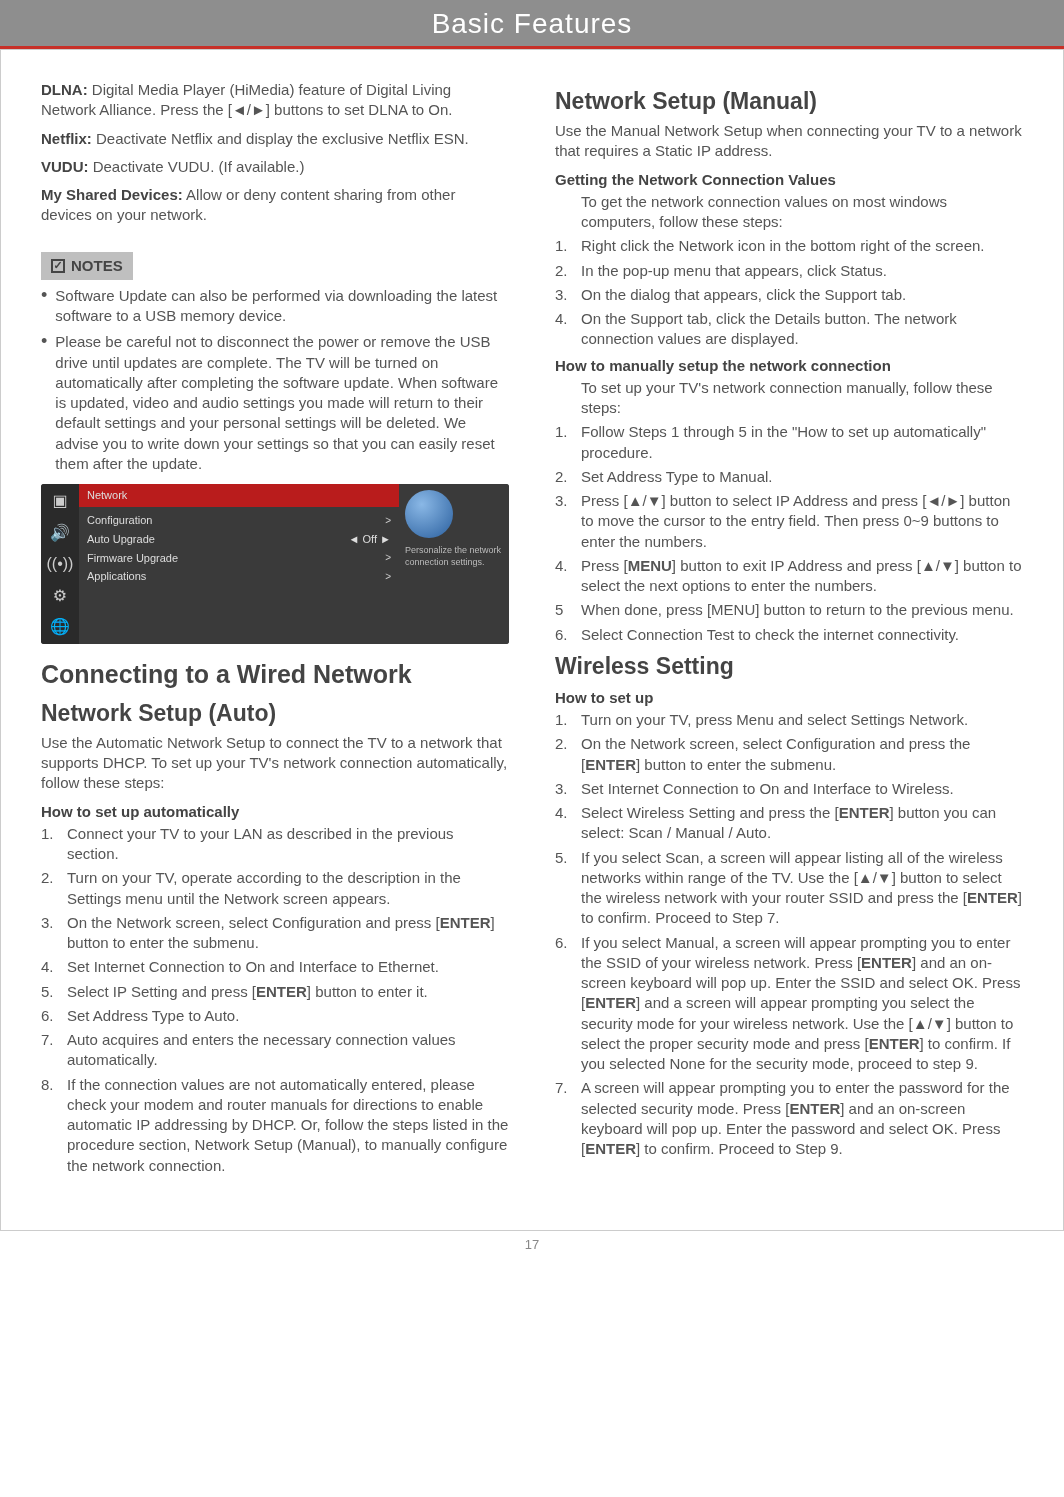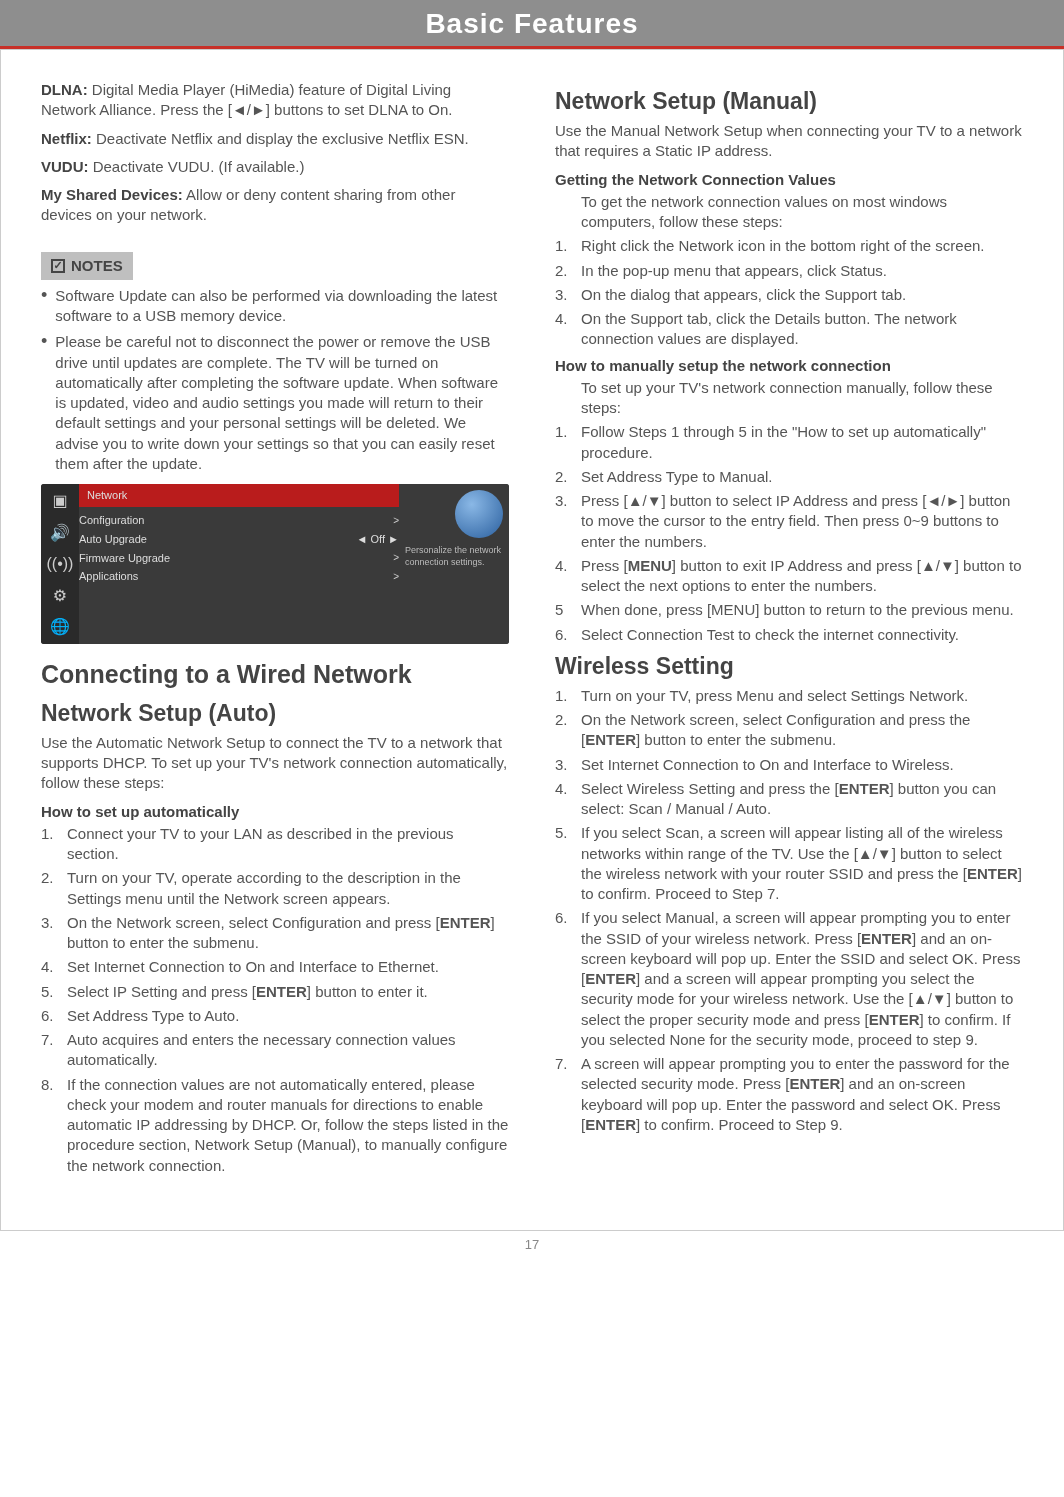--- a/index.html
+++ b/index.html
@@ -13,21 +13,21 @@
   .header {
     background: linear-gradient(#999, #888);
     background: #8e8e8e;
     text-align: center;
     padding: 8px 0 6px;
     border-bottom: 3px solid #c83028;
   }
   .header-title {
     color: #fff;
     font-size: 28px;
-    font-weight: bold;
+    font-weight: normal;
     letter-spacing: 1px;
   }
   .page {
     border: 1px solid #ccc;
     padding: 30px 40px 50px;
     display: flex;
     gap: 46px;
     font-size: 15px;
     line-height: 1.35;
   }
@@ -69,31 +69,31 @@
     display: flex;
     flex-direction: column;
     align-items: center;
     padding: 6px 0;
     gap: 10px;
   }
   .menu-sidebar .micon { color: #ccc; font-size: 16px; }
   .menu-main { flex: 1; }
   .menu-title { background: #b91c1c; padding: 4px 8px; }
   .menu-rows { padding: 4px 0; }
-  .menu-row { display: flex; justify-content: space-between; padding: 2px 0; align-items: center; text-align: center; }
+  .menu-row { display: flex; justify-content: space-between; padding: 2px 8px; align-items: center; text-align: center; }
   .menu-row .arr { color: #ccc; font-size: 10px; }
   .menu-desc {
     width: 110px;
     background: #3a3a3a;
     padding: 6px;
     font-size: 9px;
     color: #bbb;
     display: flex;
     flex-direction: column;
-    align-items: flex-end;
+    align-items: flex-start;
     gap: 6px;
   }
   .globe-bubble {
     width: 48px; height: 48px;
     border-radius: 50%;
     background: radial-gradient(circle at 35% 30%, #8ab8e6, #2a5f9e);
   }
   h3.section { font-size: 25px; font-weight: bold; color: #444; margin: 10px 0 4px; }
   h4.subsection { font-size: 23px; font-weight: bold; color: #444; margin: 6px 0 4px; }
   .subhead { font-weight: bold; color: #444; margin: 6px 0 2px; }
@@ -261,20 +261,21 @@
           <span class="num">5</span>
           <span>When done, press [MENU] button to return to the previous menu.</span>
         </li>
       <li>
           <span class="num">6.</span>
           <span>Select Connection Test to check the internet connectivity.</span>
         </li>
     </ol>
 
     <h4 class="subsection">Wireless Setting</h4>
+    <p class="subhead">How to set up</p>
     <ol class="steps">
       <li>
           <span class="num">1.</span>
           <span>Turn on your TV, press Menu and select Settings  Network.</span>
         </li>
       <li>
           <span class="num">2.</span>
           <span>On the Network screen, select Configuration and press the [<b>ENTER</b>] button to enter the submenu.</span>
         </li>
       <li>

